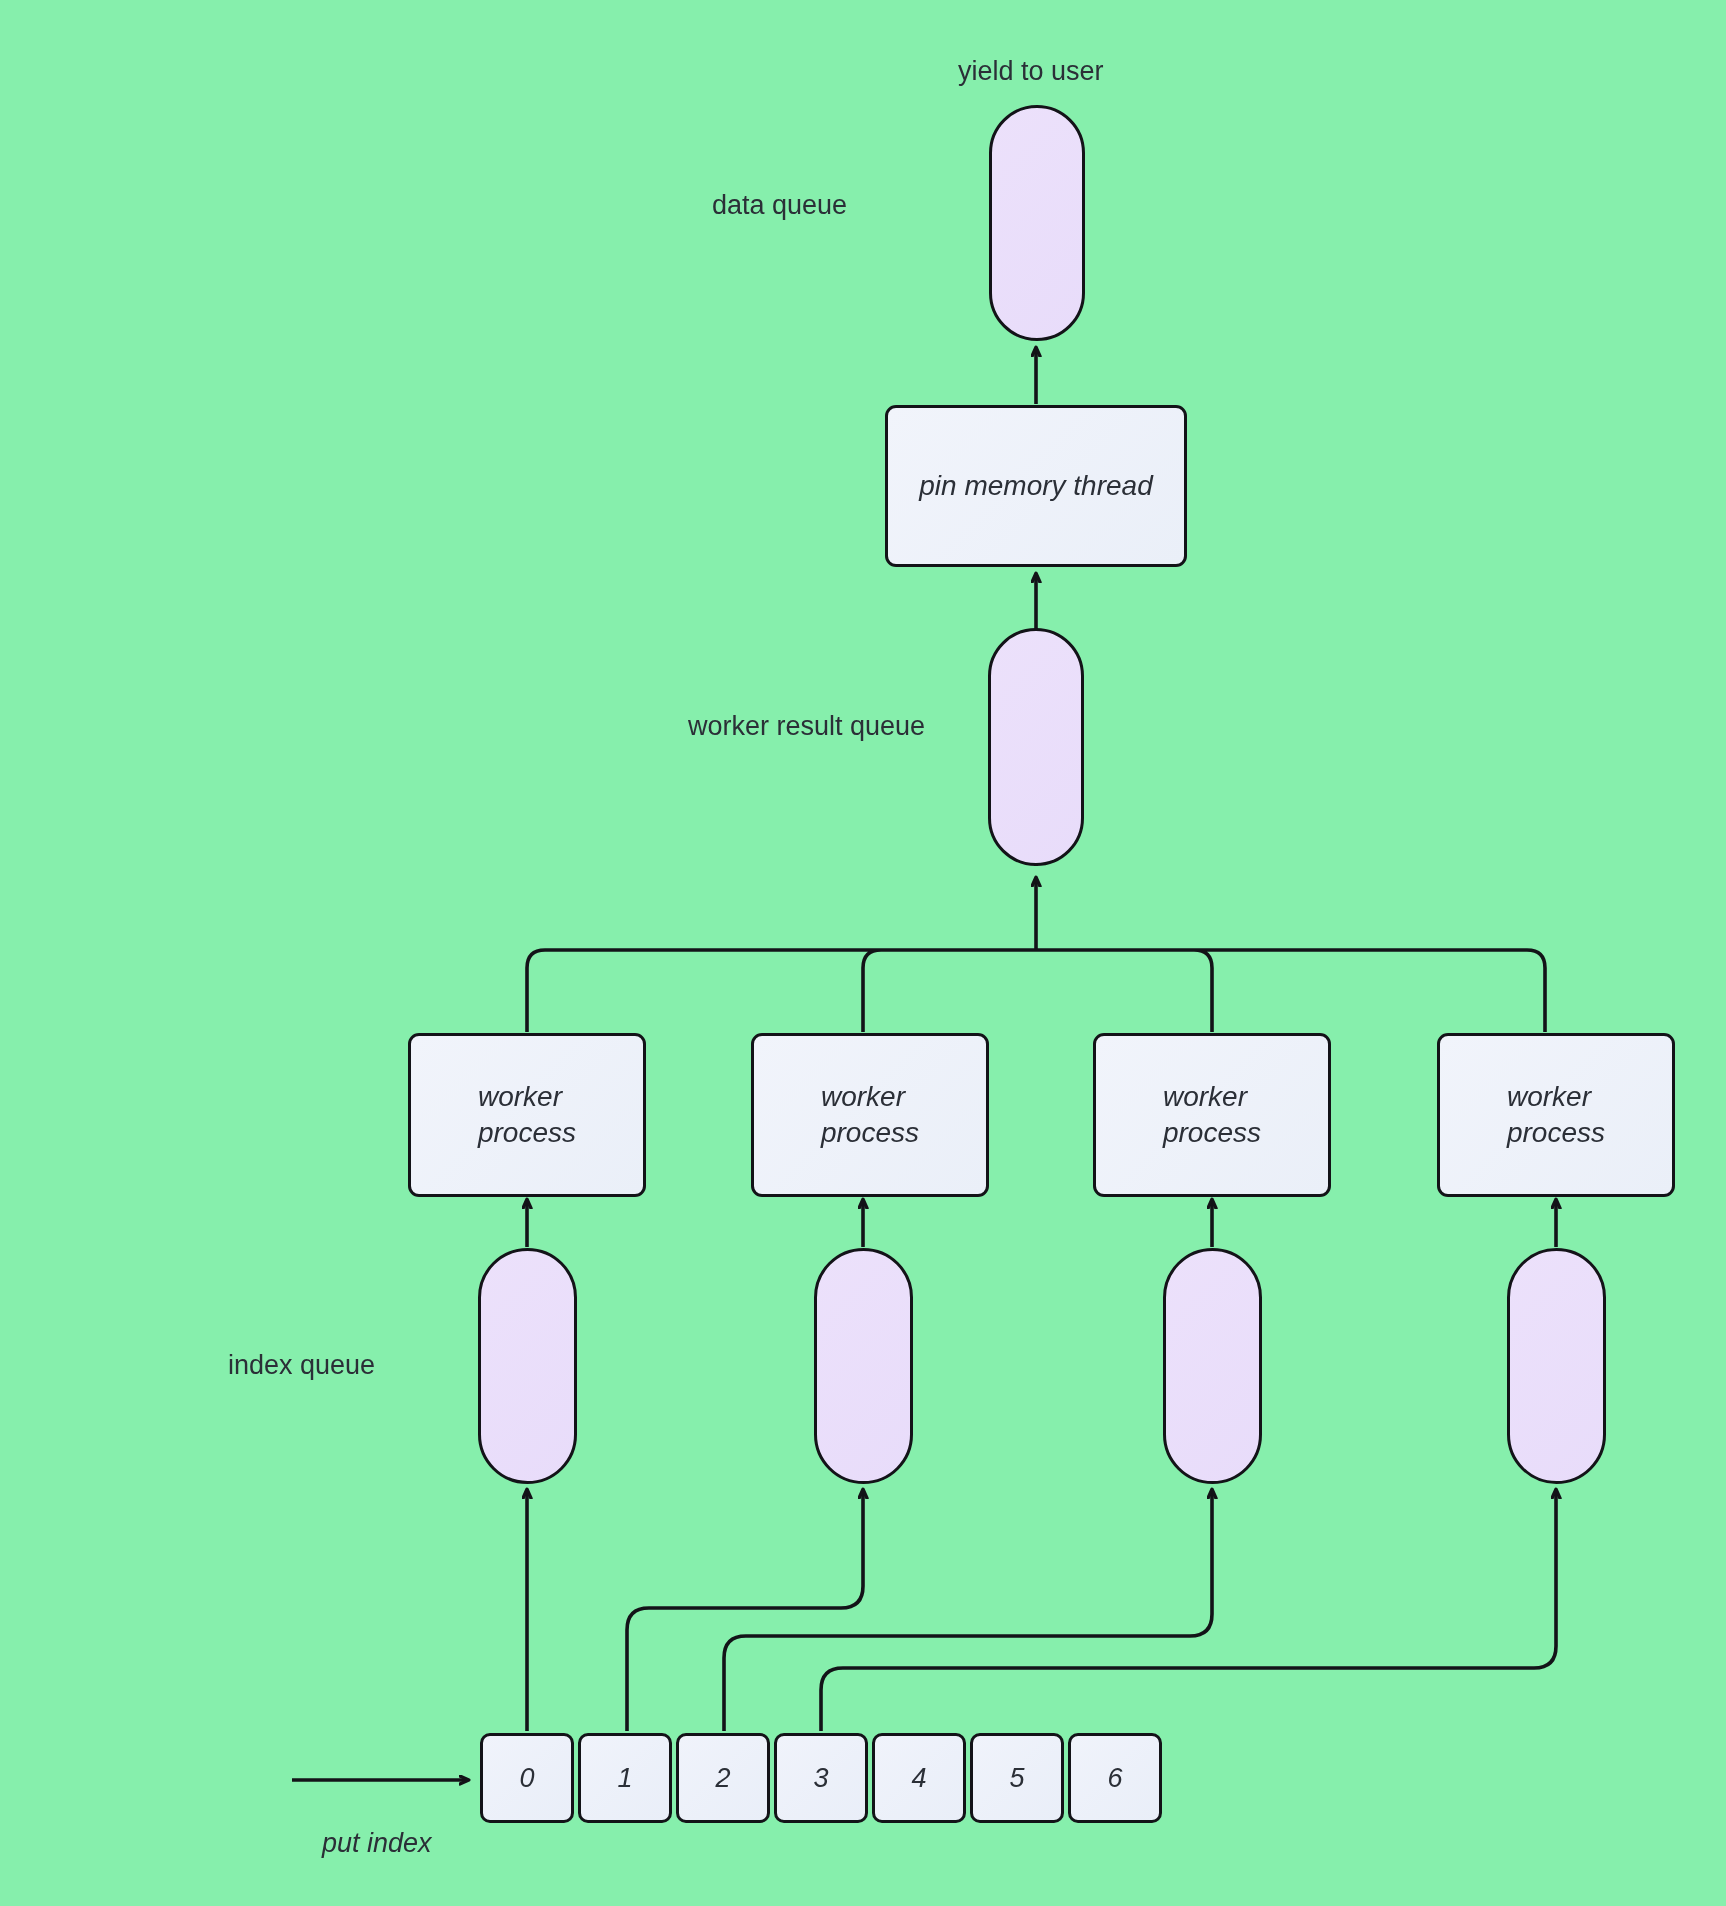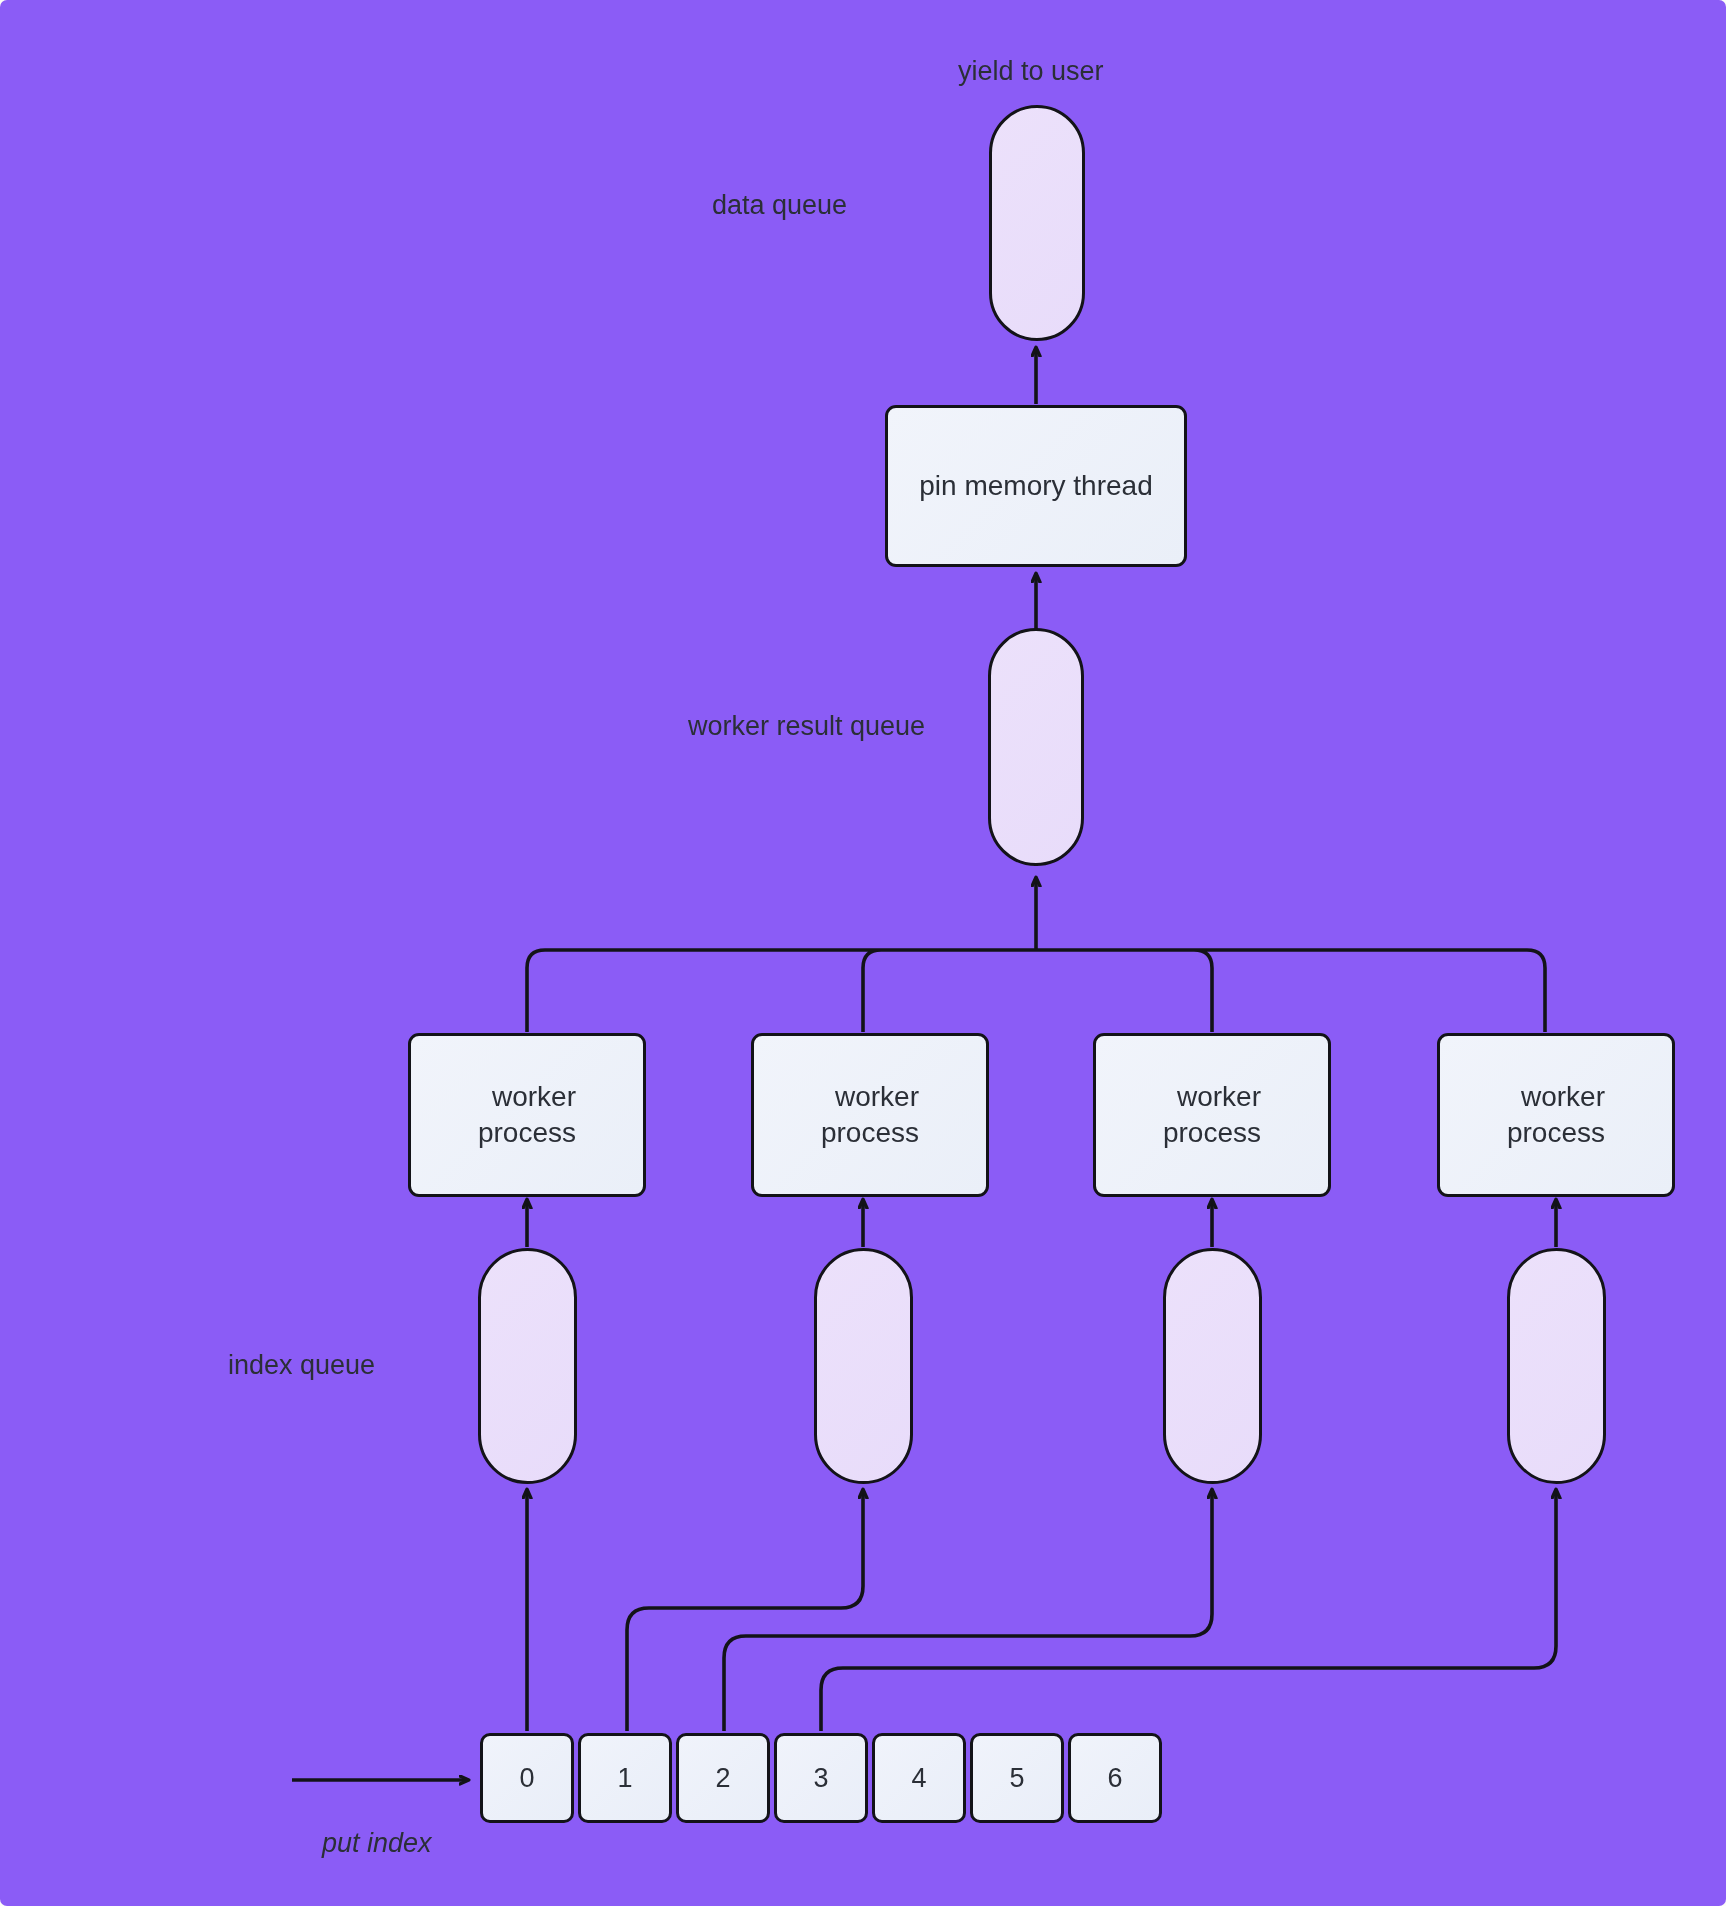--- a/index.html
+++ b/index.html
@@ -4,44 +4,44 @@
 <style>
   html, body {
     margin: 0;
     padding: 0;
     background: #fdfdf7;
   }
   #canvas {
     position: relative;
     width: 1726px;
     height: 1906px;
-    background: #8b5cf6;
+    background: #86efac;
     font-family: "Liberation Sans", "DejaVu Sans", sans-serif;
     overflow: hidden;
-    border-radius: 7px;
   }
   svg.wires {
     position: absolute;
     left: 0;
     top: 0;
     width: 1726px;
     height: 1906px;
     pointer-events: none;
   }
   .node {
     position: absolute;
     box-sizing: border-box;
     display: flex;
     align-items: center;
     justify-content: center;
-    text-align: right;
+    text-align: left;
     border: 3.5px solid #131318;
     color: #2b2f37;
     line-height: 1.28;
     white-space: pre-line;
+    font-style: italic;
   }
   .box {
     background: linear-gradient(135deg, #f1f4fb 0%, #eaeff8 100%);
     border-radius: 11px;
     font-size: 28px;
   }
   .pill {
     background: linear-gradient(135deg, #ece1fb 0%, #e8dcfa 100%);
     border-radius: 999px;
   }

